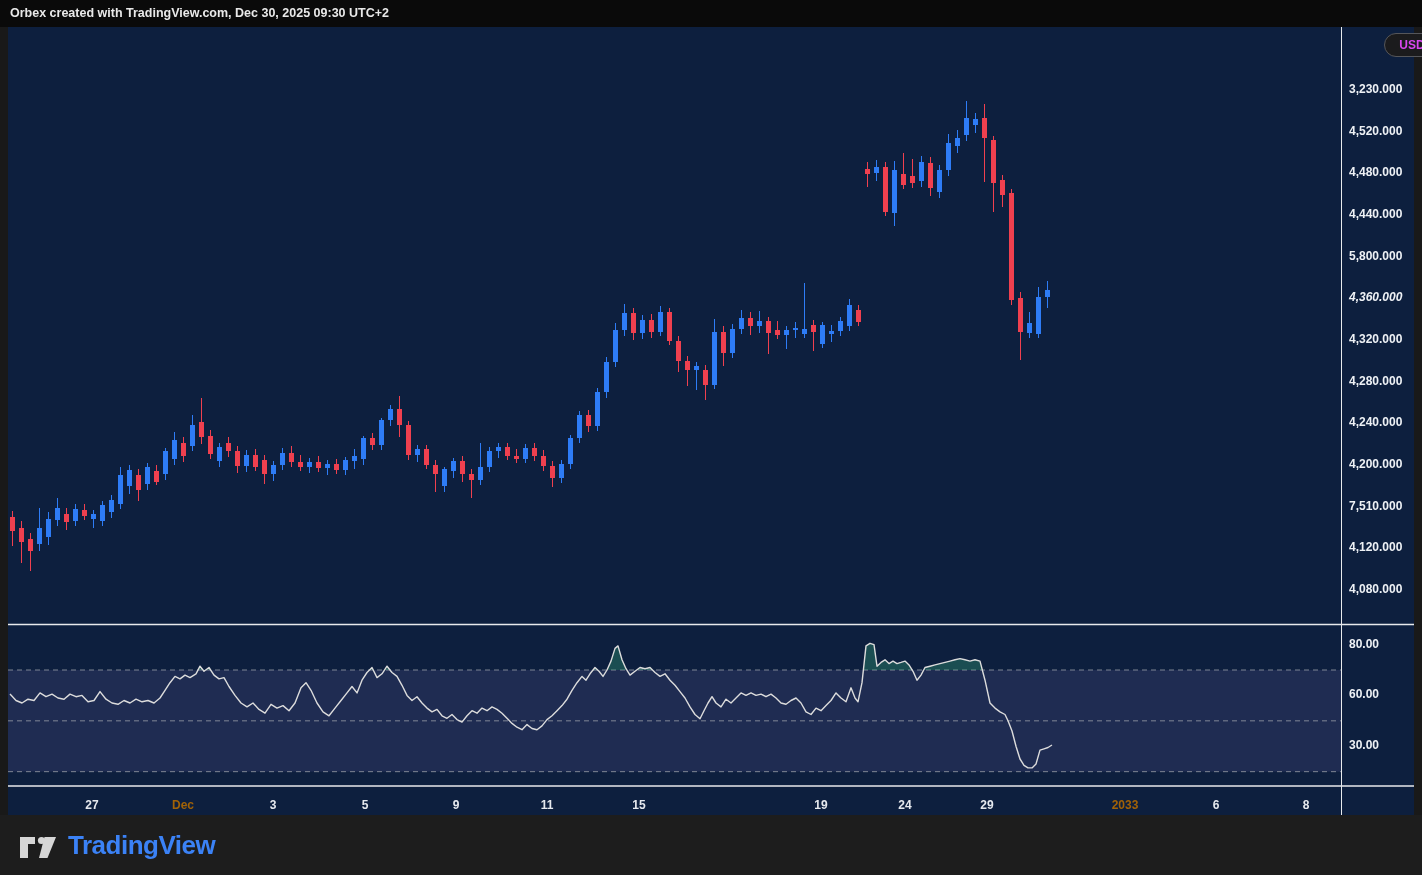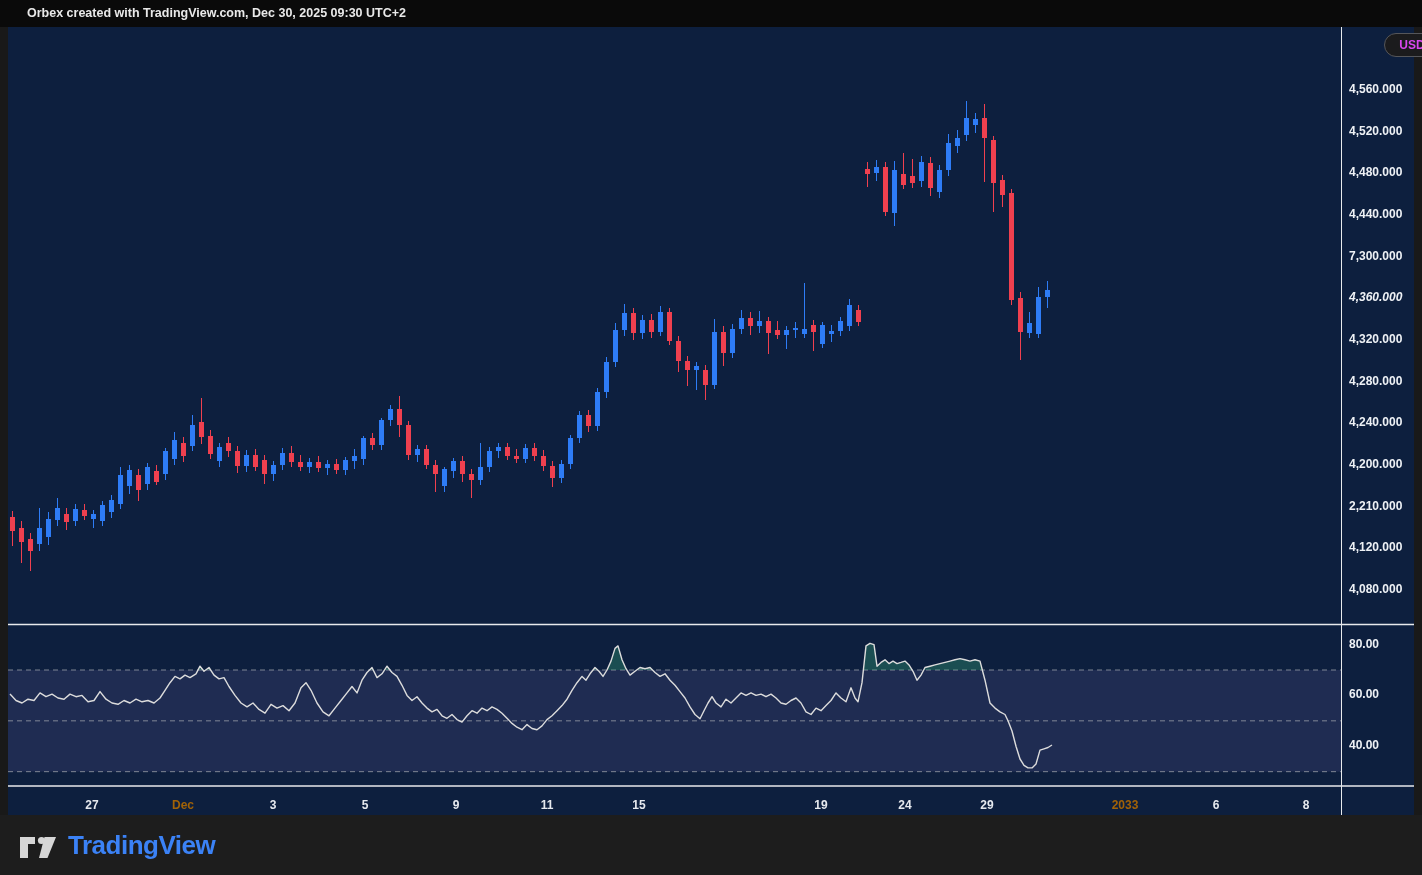--- a/index.html
+++ b/index.html
@@ -1,20 +1,20 @@
 <!DOCTYPE html>
 <html><head>
 <meta charset="utf-8">
 <style>
   html,body{margin:0;padding:0;background:#191919;}
   body{width:1422px;height:875px;overflow:hidden;font-family:"Liberation Sans",sans-serif;}
   .page{position:relative;width:1422px;height:875px;background:#191919;}
   .topbar{position:absolute;left:0;top:0;width:1422px;height:27px;background:#0a0a0a;
           color:#e9e9e9;font-size:12.5px;font-weight:700;line-height:27px;}
-  .topbar span{padding-left:10px;margin-left:17px;}
+  .topbar span{padding-left:10px;}
   .chart-bg{position:absolute;left:8px;top:27px;width:1406px;height:788px;background:#0d1f3e;}
   svg.plot{position:absolute;left:0;top:0;width:1422px;height:875px;}
   .price-axis{position:absolute;left:1342px;top:27px;width:72px;height:788px;}
   .axis-label{position:absolute;left:7px;color:#eef1f5;font-size:12px;font-weight:700;white-space:nowrap;}
   .time-axis{position:absolute;left:8px;top:787px;width:1333px;height:28px;}
   .time-label{position:absolute;top:4px;height:24px;line-height:28px;color:#e6e9ee;font-size:12px;
               font-weight:600;transform:translateX(-50%);white-space:nowrap;}
   .time-label.major{font-weight:700;color:#a16207;}
   .usd-badge{position:absolute;left:1384px;top:33px;width:54px;height:22px;background:#1b1b1d;
              border:1px solid #55565a;border-radius:12px;color:#d946ef;font-size:12px;font-weight:700;
@@ -283,36 +283,36 @@
       <path d="M636.7,670.0L640.0,667.5L645.0,668.7L650.0,667.5L652.5,670.0Z" fill="rgba(60,190,130,0.30)" stroke="none"></path>
       <path d="M863.4,670.0L866.0,645.9L870.0,643.3L874.0,644.6L877.0,666.2L881.0,662.4L885.0,659.8L889.0,663.6L893.0,661.1L897.0,663.6L901.0,662.4L905.0,661.1L909.0,664.9L912.2,670.0Z" fill="rgba(60,190,130,0.30)" stroke="none"></path>
       <path d="M923.7,670.0L925.0,667.5L930.0,666.2L935.0,664.9L940.0,663.6L945.0,662.4L950.0,661.1L955.0,659.8L960.0,658.6L965.0,659.8L970.0,661.1L975.0,659.8L980.0,661.1L982.3,670.0Z" fill="rgba(60,190,130,0.30)" stroke="none"></path>
       <path d="M10.0,694.1L16.0,700.5L22.0,703.0L28.0,699.2L34.0,700.5L40.0,692.9L46.0,696.7L52.0,694.1L58.0,698.0L64.0,699.2L70.0,694.1L76.0,696.7L82.0,695.4L88.0,701.8L94.0,700.5L100.0,691.6L106.0,699.2L112.0,703.0L118.0,704.3L124.0,700.5L130.0,703.0L136.0,699.2L142.0,701.8L148.0,700.5L154.0,703.0L160.0,698.0L165.0,690.3L170.0,682.7L175.0,676.4L180.0,678.9L185.0,675.1L190.0,677.6L196.0,673.8L200.0,666.2L204.0,671.3L209.0,667.5L214.0,675.1L219.0,678.9L224.0,677.6L229.0,686.5L235.0,695.4L241.0,703.0L247.0,706.9L253.0,703.0L259.0,709.4L265.0,713.2L271.0,704.3L277.0,708.1L283.0,705.6L289.0,710.7L295.0,703.0L301.0,687.8L306.0,682.7L311.0,690.3L317.0,703.0L323.0,711.9L329.0,715.8L335.0,708.1L341.0,700.5L347.0,692.9L352.0,686.5L357.0,692.9L362.0,680.2L367.0,672.5L372.0,667.5L377.0,677.6L382.0,673.8L387.0,666.2L392.0,672.5L397.0,676.4L402.0,685.3L407.0,695.4L412.0,700.5L417.0,696.7L422.0,703.0L427.0,708.1L432.0,711.9L437.0,709.4L442.0,715.8L447.0,718.3L452.0,714.5L457.0,719.6L462.0,722.1L467.0,715.8L472.0,710.7L477.0,713.2L482.0,708.1L487.0,710.7L492.0,706.9L497.0,709.4L502.0,713.2L507.0,718.3L512.0,723.4L517.0,727.2L522.0,729.7L527.0,724.6L532.0,728.5L537.0,729.7L542.0,725.9L547.0,719.6L552.0,715.8L557.0,710.7L562.0,705.6L567.0,699.2L572.0,690.3L577.0,682.7L582.0,676.4L586.0,680.2L590.0,673.8L595.0,667.5L599.0,671.3L603.0,676.4L607.0,670.0L611.0,661.1L615.0,648.4L618.0,645.9L622.0,659.8L626.0,668.7L630.0,675.1L635.0,671.3L640.0,667.5L645.0,668.7L650.0,667.5L655.0,672.5L660.0,676.4L665.0,673.8L670.0,680.2L675.0,685.3L680.0,691.6L685.0,698.0L690.0,706.9L695.0,714.5L700.0,718.8L704.0,710.7L708.0,703.0L712.0,696.7L716.0,703.0L721.0,706.9L726.0,699.2L731.0,703.0L736.0,698.0L741.0,692.9L746.0,695.4L751.0,692.9L756.0,695.4L761.0,694.1L766.0,696.7L771.0,694.1L776.0,698.0L781.0,703.0L786.0,704.3L791.0,700.5L796.0,698.0L801.0,703.0L806.0,711.9L811.0,714.5L816.0,708.1L821.0,710.7L826.0,705.6L831.0,700.5L836.0,692.9L841.0,698.0L846.0,701.8L851.0,687.8L855.0,698.0L858.0,701.8L862.0,682.7L866.0,645.9L870.0,643.3L874.0,644.6L877.0,666.2L881.0,662.4L885.0,659.8L889.0,663.6L893.0,661.1L897.0,663.6L901.0,662.4L905.0,661.1L909.0,664.9L913.0,671.3L917.0,680.2L921.0,675.1L925.0,667.5L930.0,666.2L935.0,664.9L940.0,663.6L945.0,662.4L950.0,661.1L955.0,659.8L960.0,658.6L965.0,659.8L970.0,661.1L975.0,659.8L980.0,661.1L985.0,680.2L990.0,703.0L995.0,708.1L1000.0,711.9L1005.0,714.5L1008.0,720.8L1012.0,731.0L1016.0,746.3L1020.0,759.0L1024.0,765.3L1028.0,767.9L1032.0,767.9L1036.0,764.0L1040.0,750.1L1044.0,748.8L1048.0,747.5L1052.0,745.0" fill="none" stroke="#dcdcdc" stroke-width="1.4" stroke-linejoin="round"></path>
       <line x1="8" x2="1414" y1="624.5" y2="624.5" stroke="#e8eaec" stroke-width="1.5"></line>
       <line x1="8" x2="1414" y1="786" y2="786" stroke="#e8eaec" stroke-width="1.5"></line>
       <line x1="1341.5" x2="1341.5" y1="27" y2="815" stroke="#e8eaec" stroke-width="1"></line>
     </svg>
 
   <div class="price-axis" id="priceAxis">
-      <div class="axis-label" style="top: 55px;">4,560.000</div>
+      <div class="axis-label" style="top: 55px;">3,230.000</div>
       <div class="axis-label" style="top: 96.6667px;">4,520.000</div>
       <div class="axis-label" style="top: 138.333px;">4,480.000</div>
       <div class="axis-label" style="top: 180px;">4,440.000</div>
-      <div class="axis-label" style="top: 221.667px;">7,300.000</div>
+      <div class="axis-label" style="top: 221.667px;">5,800.000</div>
       <div class="axis-label" style="top: 263.333px; font-style: italic;">4,360.000</div>
       <div class="axis-label" style="top: 305px;">4,320.000</div>
       <div class="axis-label" style="top: 346.667px;">4,280.000</div>
       <div class="axis-label" style="top: 388.333px;">4,240.000</div>
       <div class="axis-label" style="top: 430px;">4,200.000</div>
-      <div class="axis-label" style="top: 471.667px;">2,210.000</div>
+      <div class="axis-label" style="top: 471.667px;">7,510.000</div>
       <div class="axis-label" style="top: 513.333px; text-align: right;">4,120.000</div>
       <div class="axis-label" style="top: 555px;">4,080.000</div>
       <div class="axis-label" style="top: 609.583px;">80.00</div>
       <div class="axis-label" style="top: 660.417px;">60.00</div>
-      <div class="axis-label" style="top: 711.251px;">40.00</div>
+      <div class="axis-label" style="top: 711.251px;">30.00</div>
     </div>
 
   <div class="time-axis" id="timeAxis">
       <div class="time-label" style="left: 84px;">27</div>
       <div class="time-label major" style="left: 175px;">Dec</div>
       <div class="time-label" style="left: 265px;">3</div>
       <div class="time-label" style="left: 357px;">5</div>
       <div class="time-label" style="left: 448px;">9</div>
       <div class="time-label" style="left: 539px;">11</div>
       <div class="time-label" style="left: 631px;">15</div>

